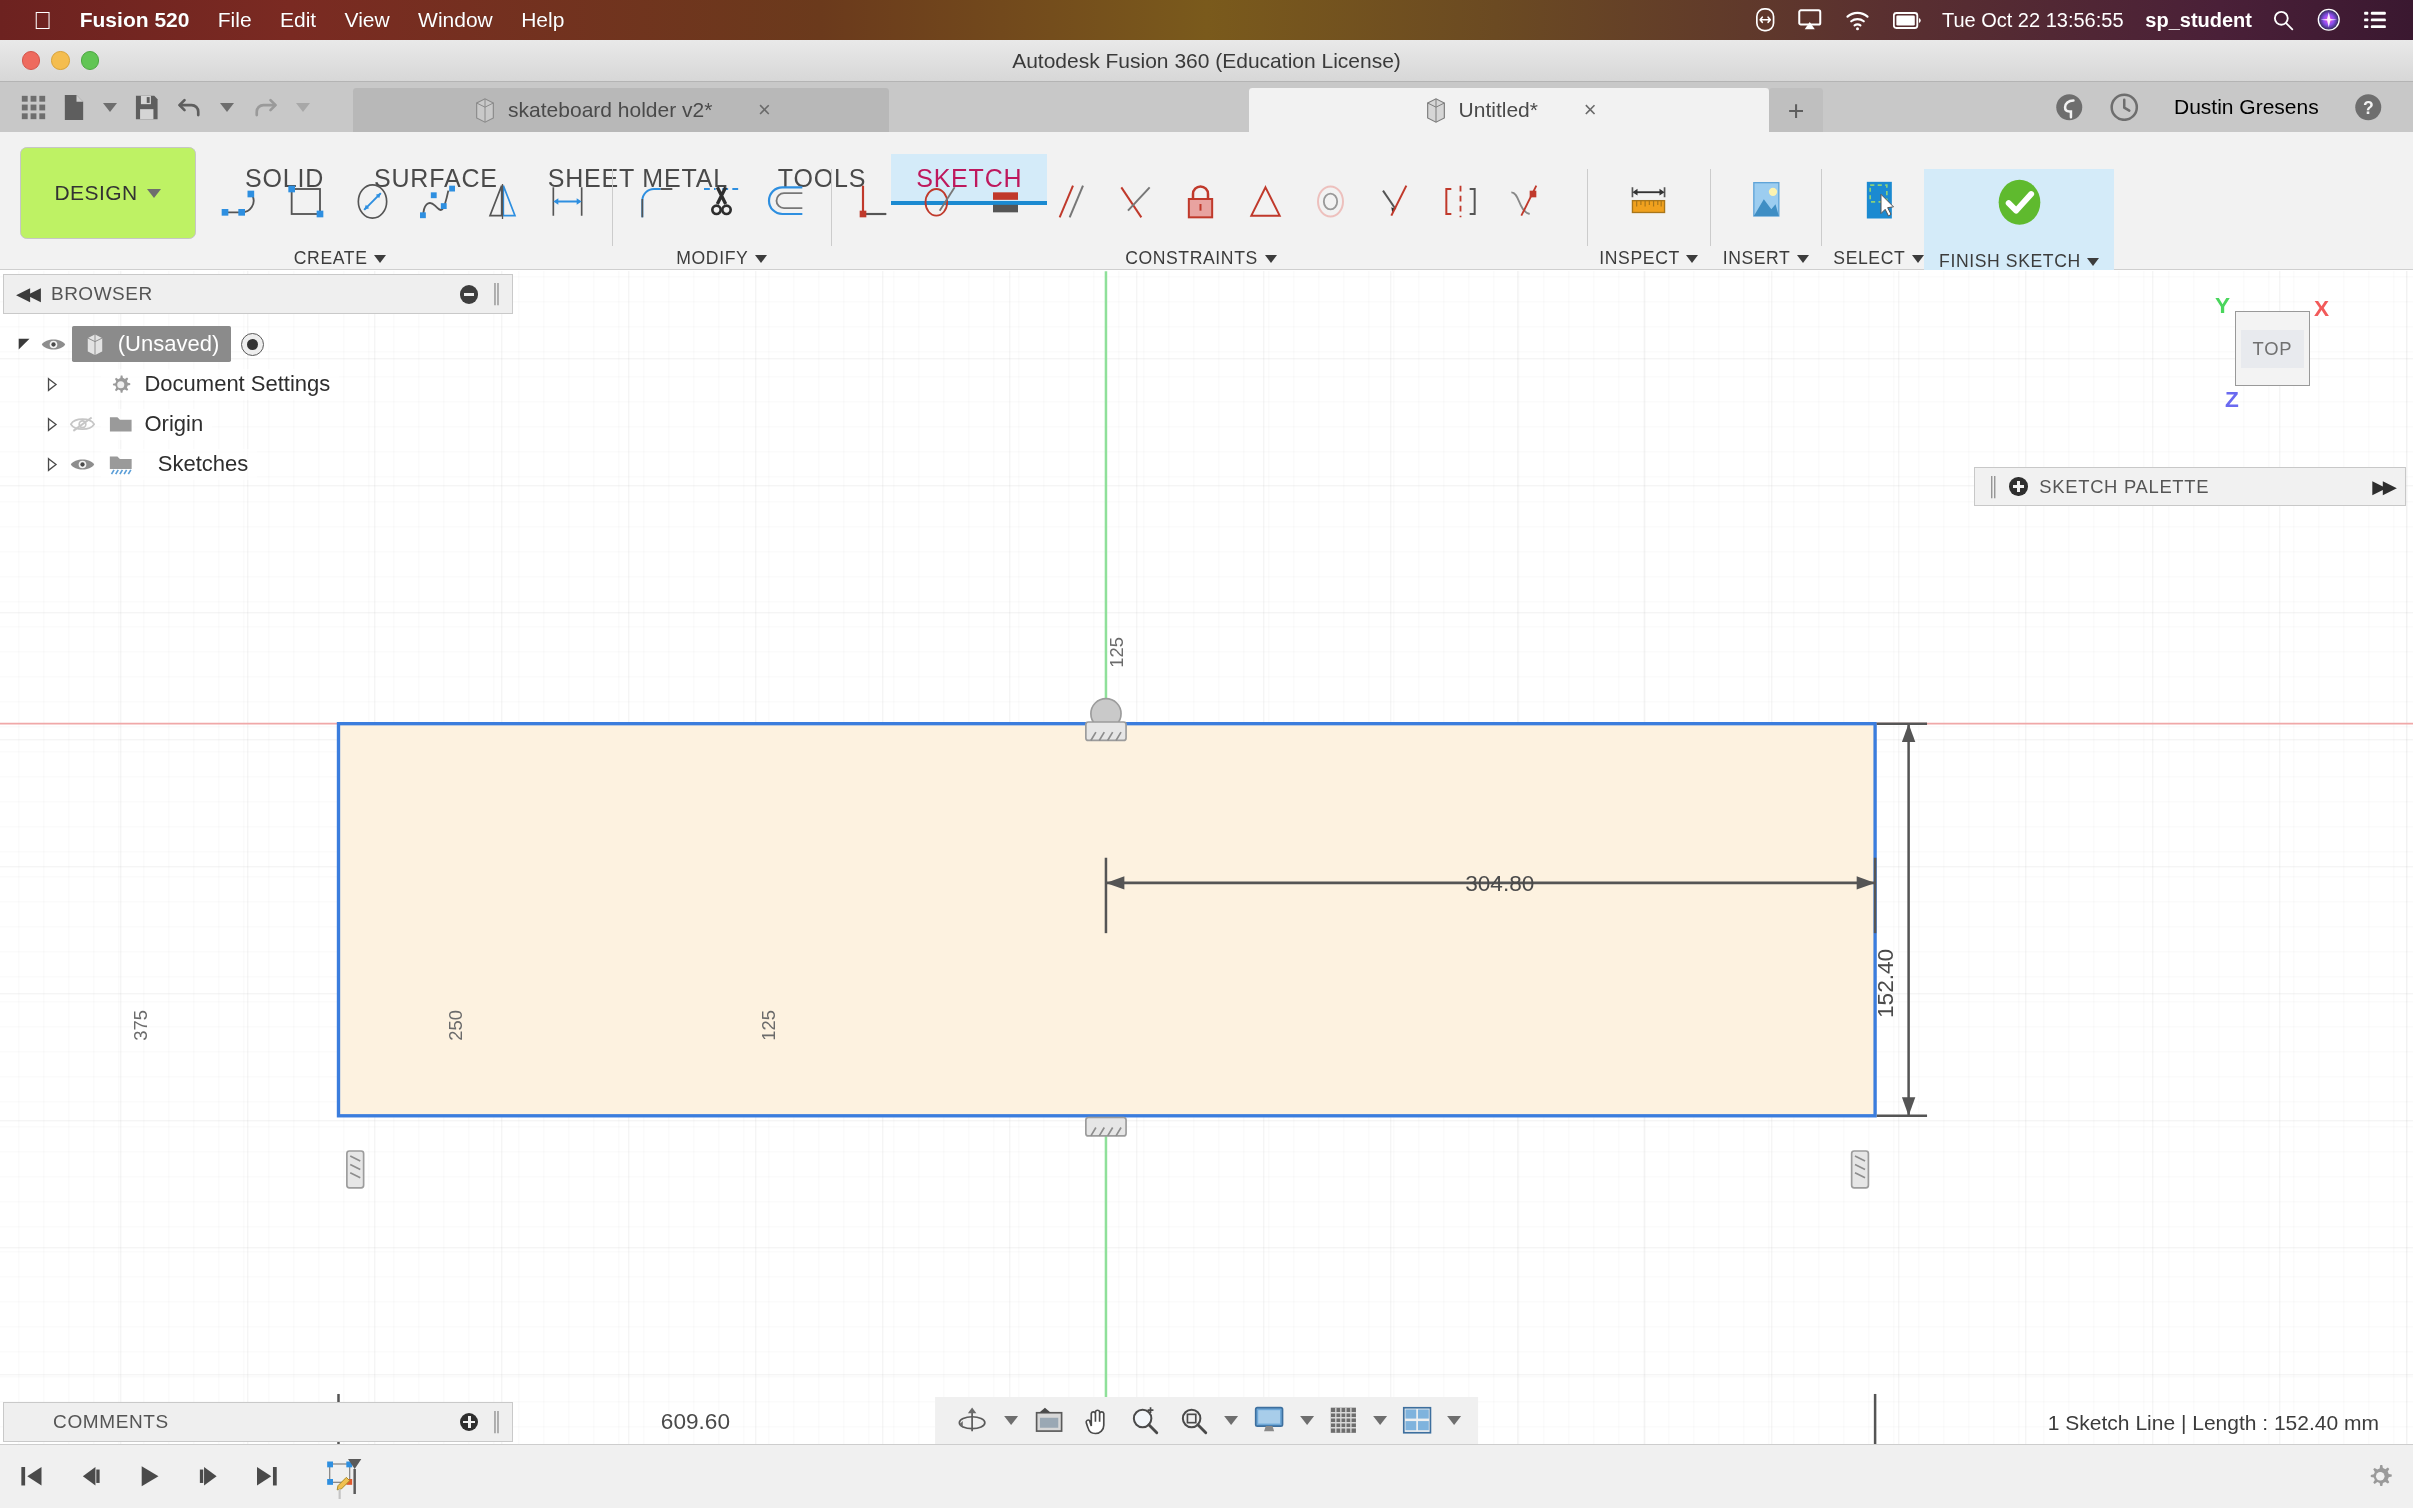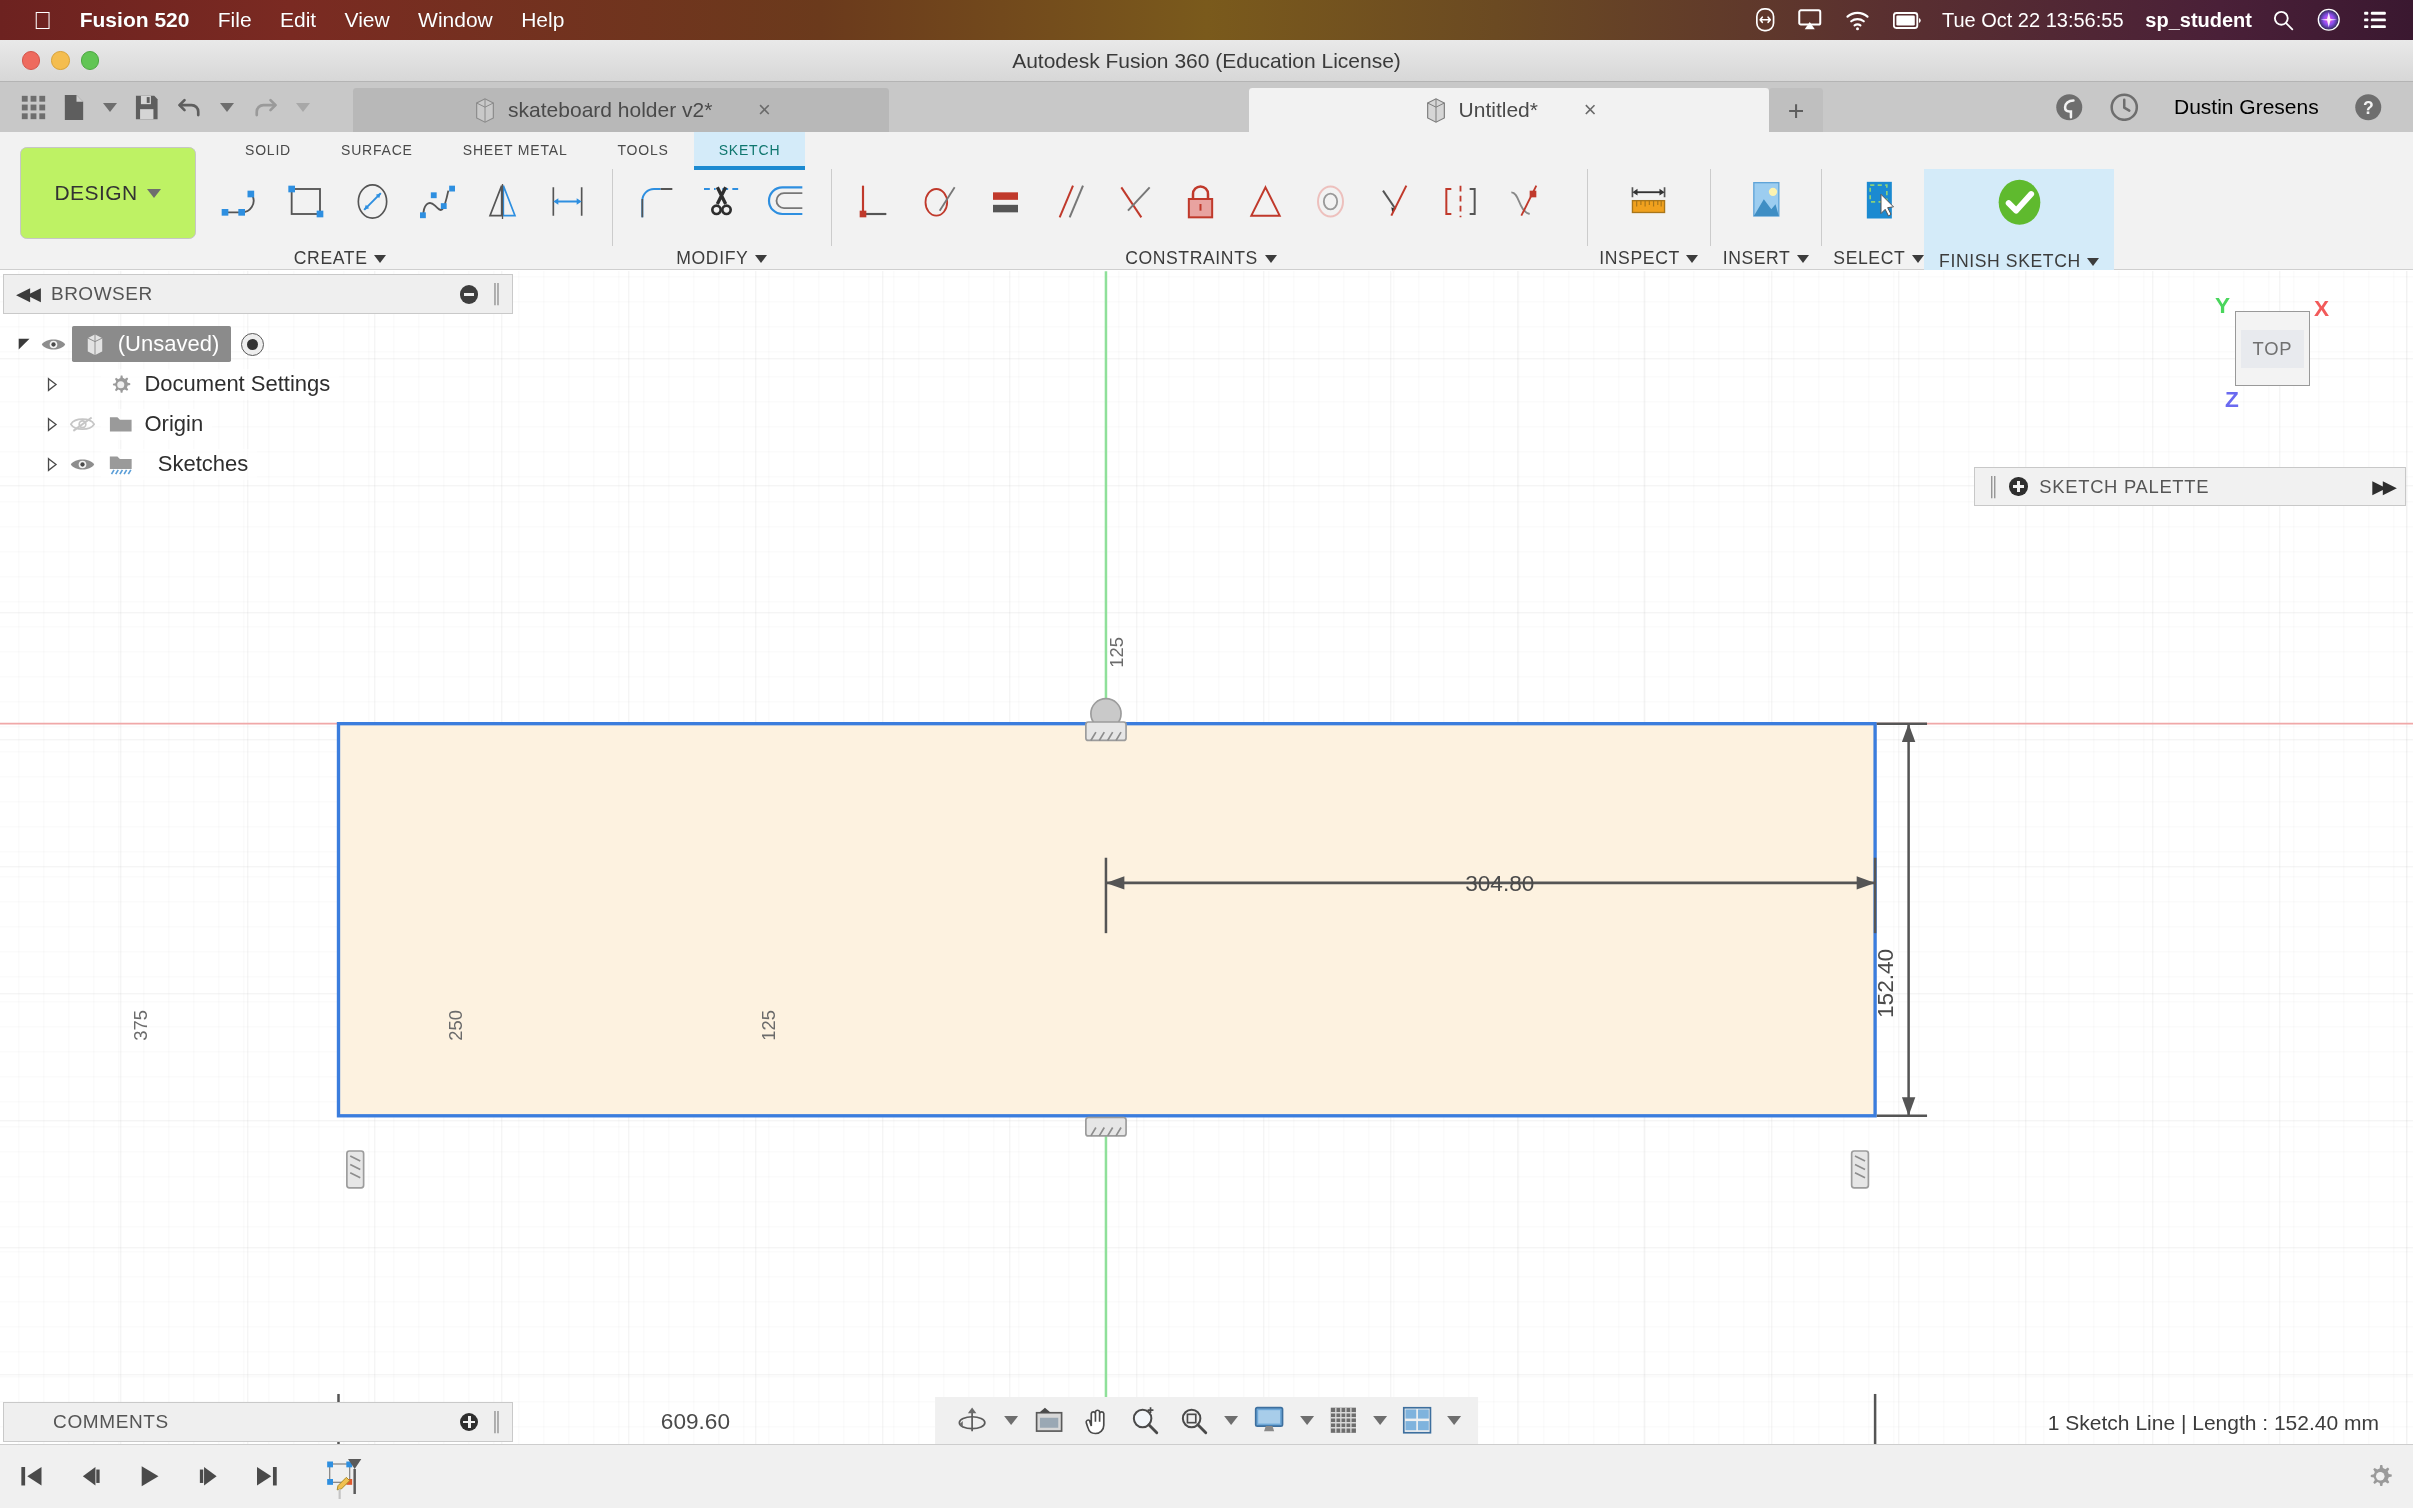--- a/index.html
+++ b/index.html
@@ -81,24 +81,25 @@
     background: #f2f2f2; border-bottom: 0.8px solid #cfcfcf;
   }
   #designbtn {
     position: absolute; left: 20px; top: 15px; width: 176px; height: 92px;
     border: 0.8px solid #c6c6c6; border-radius: 6.7px; background: #bef264;
     display: flex; align-items: center; justify-content: center; gap: 10px;
     font-size: 21px; color: #333; letter-spacing: 0.4px;
   }
   #ribtabs { position: absolute; left: 220px; top: 0; display: flex; align-items: flex-start; height: 37px; }
   .ribtab {
-    font-size: 14px; letter-spacing: 0.8px; color: #4a4a4a; padding: 10px 25px 8.4px 25px;
+    font-size: 25px; letter-spacing: 0.8px; color: #4a4a4a; padding: 10px 25px 8.4px 25px;
     white-space: nowrap;
-  }
-  .ribtab.active { color: #0f766e; background: #d4ebf9; border-bottom: 4.2px solid #1b8ad1; }
+    margin-top: 22px;
+  }
+  .ribtab.active { color: #be185d; background: #d4ebf9; border-bottom: 4.2px solid #1b8ad1; }
 
   #ribtools { position: absolute; left: 210px; top: 37px; right: 0; height: 101px; display: flex; align-items: flex-start; }
   .tgroup { display: flex; flex-direction: column; align-items: center; position: relative; }
   .ticons { display: flex; align-items: center; height: 64px; }
   .tbtn { width: 65px; height: 64px; display: flex; align-items: center; justify-content: center; }
   .glabel { font-size: 17.6px; color: #3c3c3c; letter-spacing: 0.6px; display: flex; align-items: center; gap: 6.7px; white-space: nowrap; margin-top: 15px; }
   .glabel .cd { width: 0; height: 0; border-left: 6.7px solid transparent; border-right: 6.7px solid transparent; border-top: 8.4px solid #3c3c3c; }
   .vsep { width: 0.8px; height: 77px; background: #cccccc; margin: 0 11.7px; align-self: flex-start; }
   .finishgrp { background: #d4ebf9; padding: 3.4px 15px 5px 15px; height: 101px; }
 

